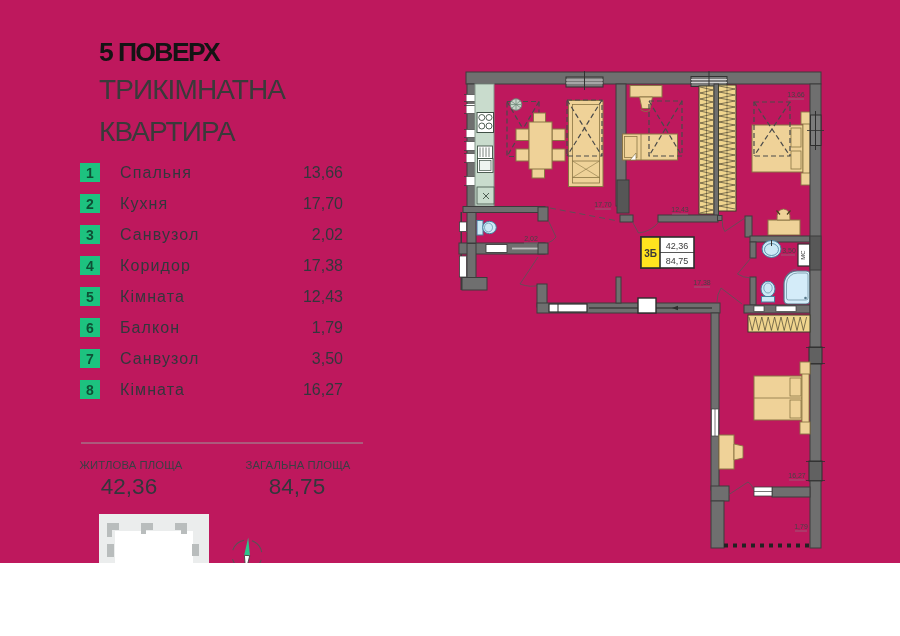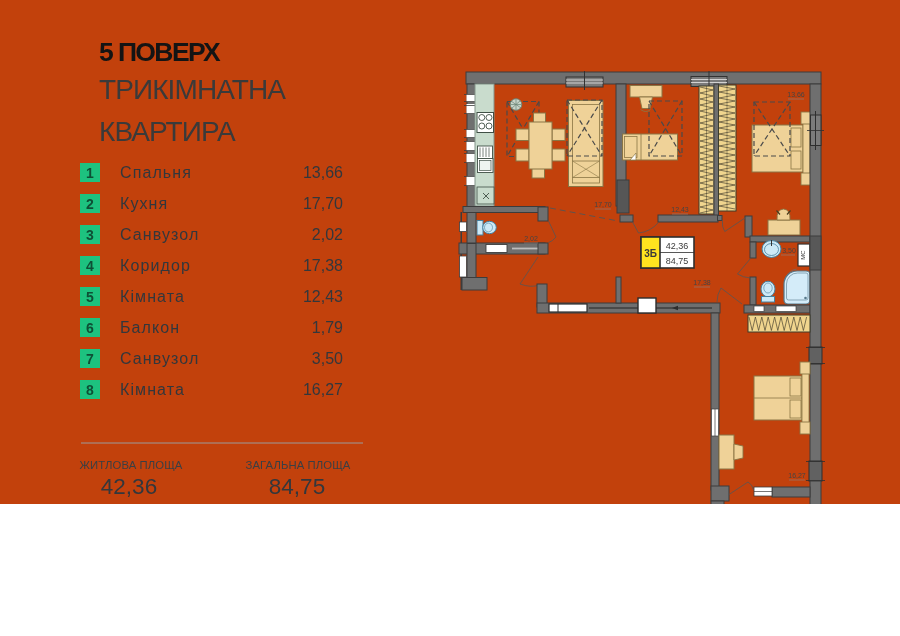--- a/index.html
+++ b/index.html
@@ -1,16 +1,16 @@
 <!DOCTYPE html>
 <html><head>
 <meta charset="utf-8">
 <style>
 html,body{margin:0;padding:0;background:#ffffff;}
-#page{position:relative;width:900px;height:504px;overflow:hidden;background:#c2410c;font-family:"Liberation Sans",sans-serif;}
+#page{position:relative;width:900px;height:563px;overflow:hidden;background:#be185d;font-family:"Liberation Sans",sans-serif;}
 #plan{position:absolute;top:0;left:0;}
 </style>
 </head>
 <body>
 <div id="page">
 <svg id="plan" width="900" height="636" viewBox="0 0 900 636">
 
 <g>
 <text x="99" y="61" font-size="26.5" font-weight="bold" fill="#141414" letter-spacing="-1.6">5 ПОВЕРХ</text>
 </g>

